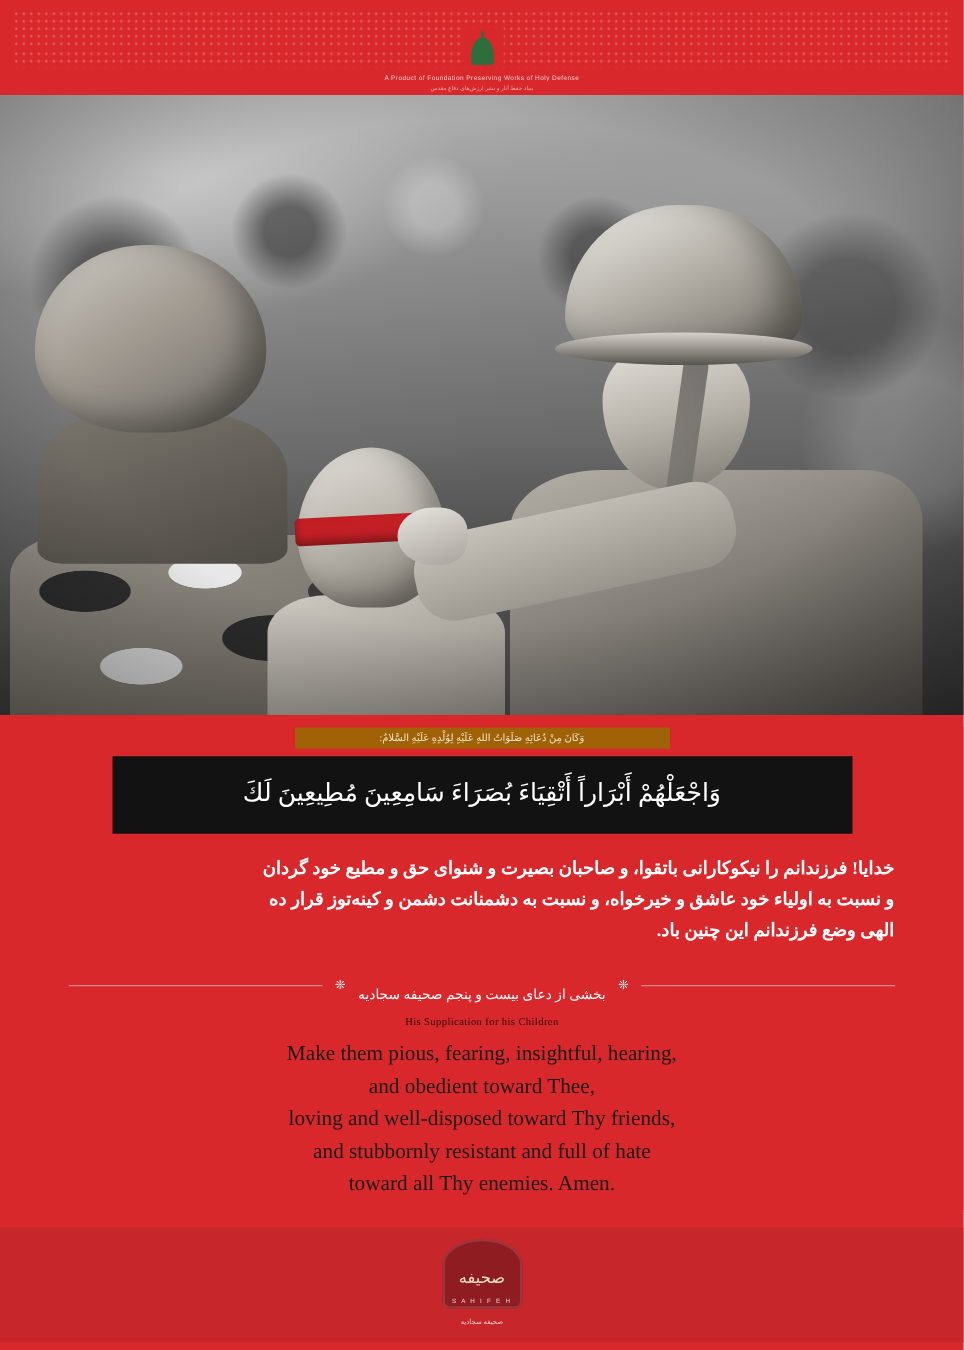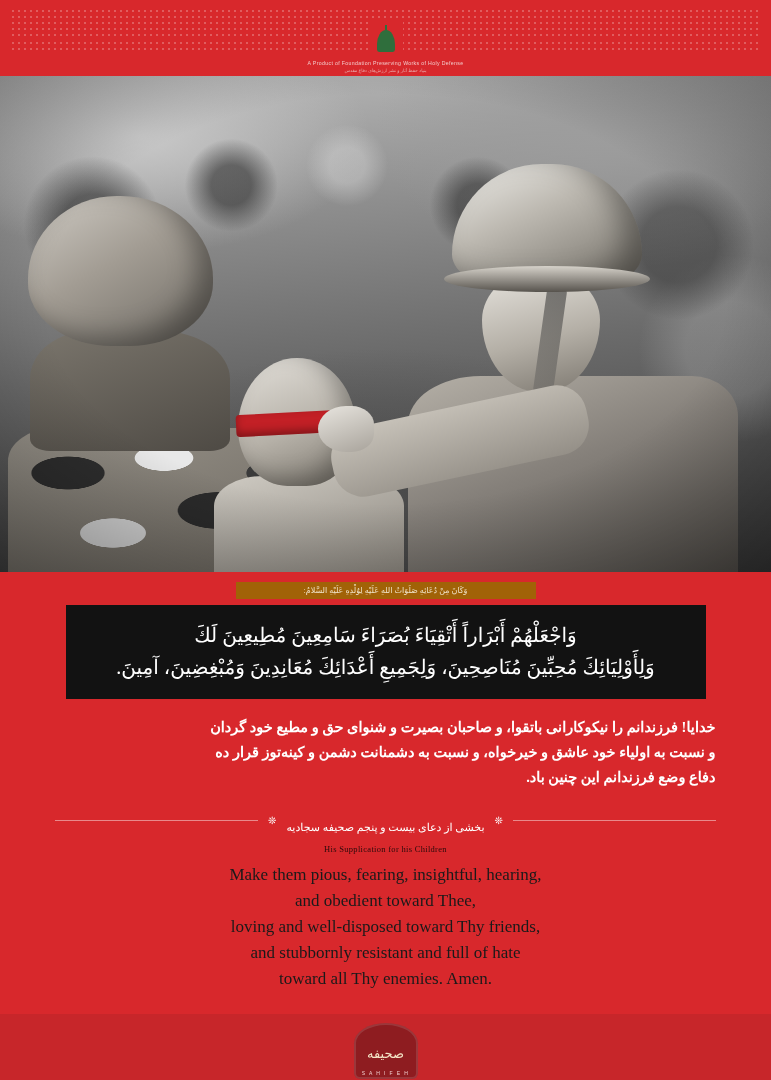--- a/index.html
+++ b/index.html
@@ -278,21 +278,21 @@
     direction: rtl;
     display: flex;
     align-items: center;
     justify-content: center;
     font-family: "Liberation Serif", serif;
     letter-spacing: 0.2px;
   }
 
   .arabic-box {
     margin: 6px auto 0 auto;
-    width: 640px;
+    width: 592px;
     background: #121212;
     padding: 14px 10px 16px 10px;
     box-sizing: border-box;
     text-align: center;
     direction: rtl;
   }
   .arabic-line {
     color: #ffffff;
     font-family: "Liberation Serif", serif;
     font-size: 20px;
@@ -441,27 +441,26 @@
     <div class="hand"></div>
     <div class="photo-vignette"></div>
   </div>
 
   <div class="content">
 
     <div class="hadith-head">وَكَانَ مِنْ دُعَائِهِ صَلَوَاتُ اللهِ عَلَيْهِ لِوُلْدِهِ عَلَيْهِ السَّلامُ:</div>
 
     <div class="arabic-box">
       <div class="arabic-line">وَاجْعَلْهُمْ أَبْرَاراً أَتْقِيَاءَ بُصَرَاءَ سَامِعِينَ مُطِيعِينَ لَكَ</div>
-      <div class="arabic-line">وَلِأَوْلِيَائِكَ مُحِبِّينَ مُنَاصِحِينَ، وَلِجَمِيعِ أَعْدَائِكَ مُعَانِدِينَ وَمُبْغِضِينَ، آمِينَ.</div>
     </div>
 
     <div class="persian-block">
       <div class="persian-line">خدایا! فرزندانم را نیکوکارانی باتقوا، و صاحبان بصیرت و شنوای حق و مطیع خود گردان</div>
       <div class="persian-line">و نسبت به اولیاء خود عاشق و خیرخواه، و نسبت به دشمنانت دشمن و کینه‌توز قرار ده</div>
-      <div class="persian-line">دفاع وضع فرزندانم این چنین باد.</div>
+      <div class="persian-line">الهی وضع فرزندانم این چنین باد.</div>
     </div>
 
     <div class="divider-row">
       <div class="rule"></div>
       <span class="flower">❊</span>
       <span class="source-text">بخشی از دعای بیست و پنجم صحیفه سجادیه</span>
       <span class="flower">❊</span>
       <div class="rule"></div>
     </div>
 

